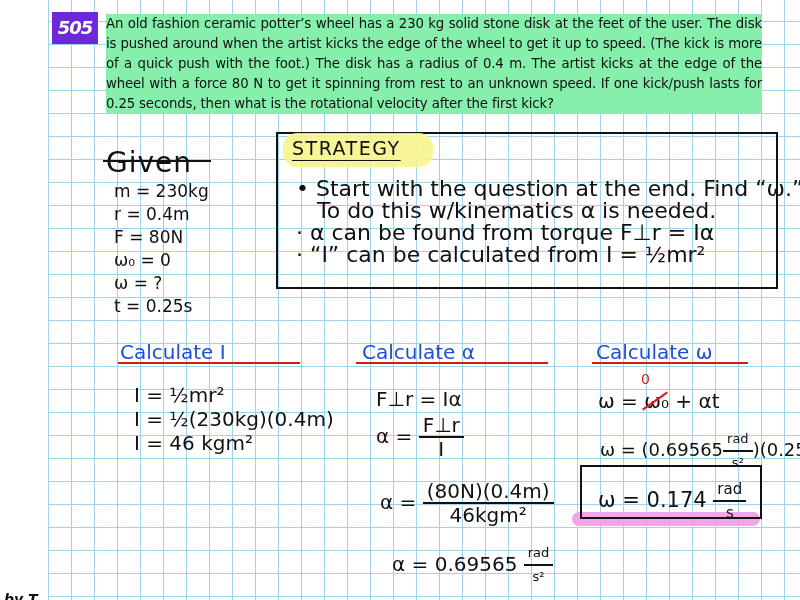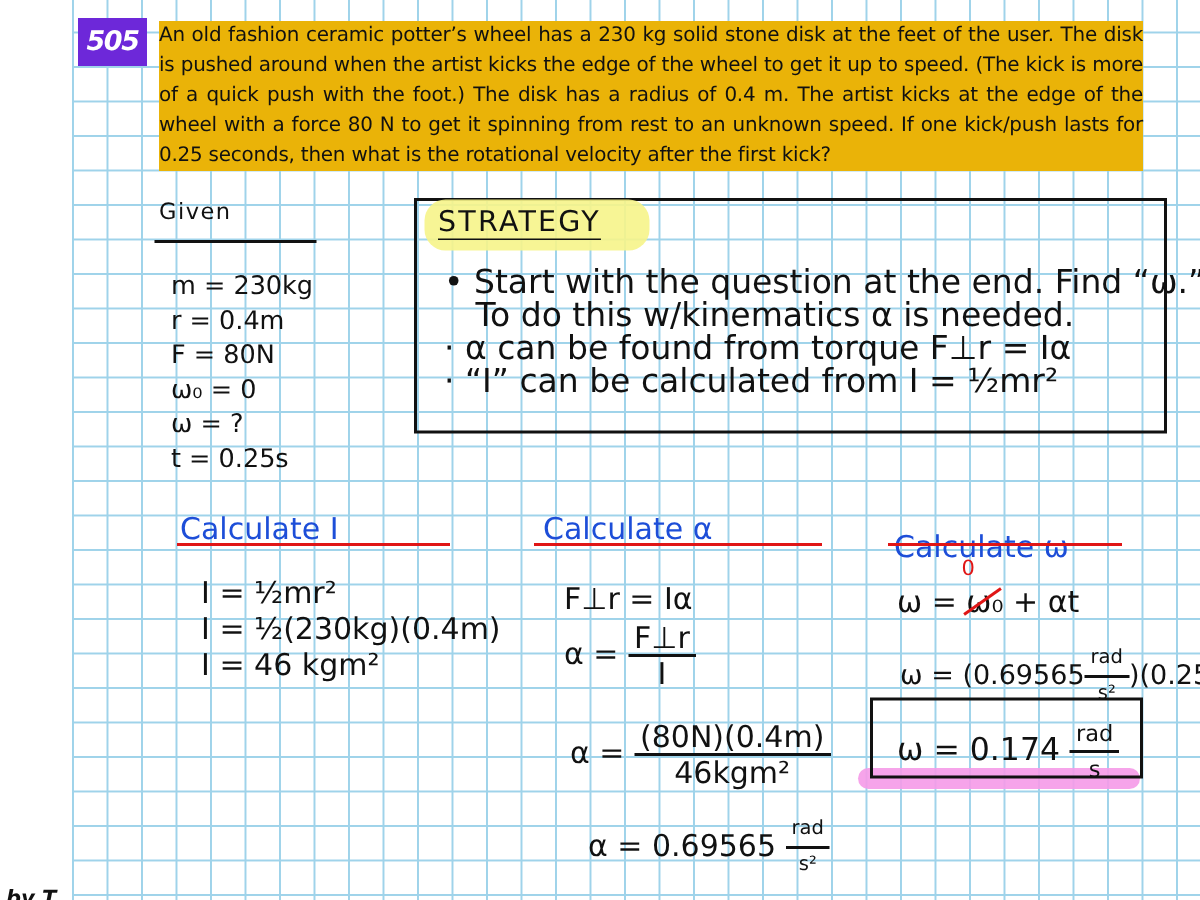--- a/index.html
+++ b/index.html
@@ -6,23 +6,23 @@
   body{width:800px;height:600px;position:relative;overflow:hidden;background:#ffffff;font-family:"DejaVu Sans",sans-serif;}
   .grid{position:absolute;left:48px;top:0;width:752px;height:600px;
     background-color:#ffffff;
     background-image:
       linear-gradient(to right, #9fd3ea 1px, transparent 1px),
       linear-gradient(to bottom, #9fd3ea 1px, transparent 1px);
     background-size:23px 23px;
     background-position:0 -2px;}
   .badge{position:absolute;left:52px;top:12px;width:46px;height:32px;background:#6d28d9;color:#fff;
     font-family:"DejaVu Sans",sans-serif;font-weight:bold;font-style:italic;font-size:18px;line-height:32px;text-align:center;letter-spacing:-1px;}
-  .problem{position:absolute;left:106px;top:14px;width:656px;background:#eab308;font-family:"DejaVu Sans",sans-serif;font-size:13.3px;line-height:20px;color:#111;text-align:justify;letter-spacing:-0.15px;}
+  .problem{position:absolute;left:106px;top:14px;width:656px;background:#86efac;font-family:"DejaVu Sans",sans-serif;font-size:13.3px;line-height:20px;color:#111;text-align:justify;letter-spacing:-0.15px;}
   .hand{font-family:"DejaVu Sans",sans-serif;color:#111;position:absolute;white-space:nowrap;}
-  .given-title{left:106px;top:132px;font-size:15px;letter-spacing:1px;}
+  .given-title{left:106px;top:146px;font-size:28px;letter-spacing:1px;}
   .given-line{position:absolute;left:103px;top:160px;width:108px;height:2px;background:#111;}
   .given-list{left:114px;top:180px;font-size:17px;line-height:23px;}
   .given-list div{white-space:nowrap;}
   .strategy-box{position:absolute;left:276px;top:132px;width:498px;height:153px;border:2.5px solid #111;background:transparent;}
   .strategy-hl{position:absolute;left:283px;top:133px;width:150px;height:34px;background:#f6f48a;border-radius:14px;opacity:0.9;}
   .strategy-title{left:292px;top:137px;font-size:19px;letter-spacing:1.5px;text-decoration:underline;text-underline-offset:5px;}
   .strategy-items{left:296px;top:178px;font-size:22px;line-height:22px;}
   .red{color:#1d4ed8;}
   .calc-title{font-size:20px;}
   .calc-line{position:absolute;height:2px;background:#e01616;}
@@ -82,21 +82,21 @@
 </div>
 <div class="hand eq" style="left:380px;top:480px;">
   <span>α =</span>
   <span class="frac"><span class="num">(80N)(0.4m)</span><span class="den">46kgm²</span></span>
 </div>
 <div class="hand eq" style="left:392px;top:542px;">
   <span>α = 0.69565</span>
   <span class="frac small"><span class="num">rad</span><span class="den">s²</span></span>
 </div>
 
-<div class="hand red calc-title" style="left:596px;top:340px;margin-top:12px;">Calculate ω</div>
+<div class="hand red calc-title" style="left:596px;top:340px;">Calculate ω</div>
 <div class="calc-line" style="left:592px;top:362px;width:156px;"></div>
 <div class="zero-mark">0</div>
 <div class="hand eq" style="left:598px;top:390px;">
   <span>ω = </span><span class="strike">ω₀</span><span> + αt</span>
 </div>
 <div class="hand eq" style="left:600px;top:428px;font-size:18px;">
   <span>ω = (0.69565</span><span class="frac small"><span class="num">rad</span><span class="den">s²</span></span><span>)(0.25s)</span>
 </div>
 <div class="answer-hl"></div>
 <div class="answer-box"></div>

